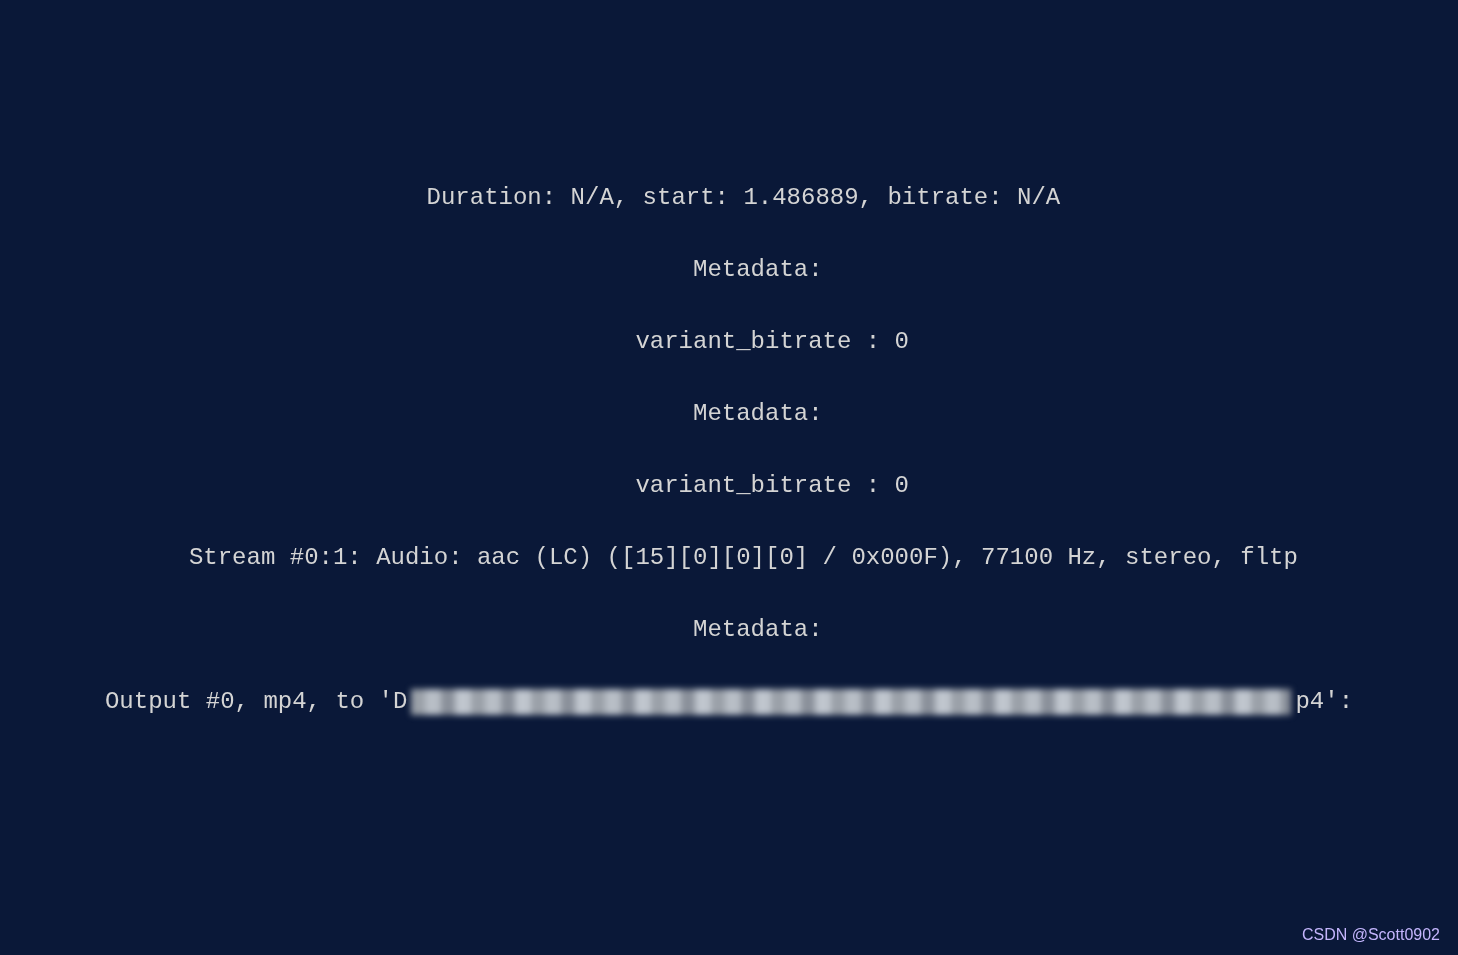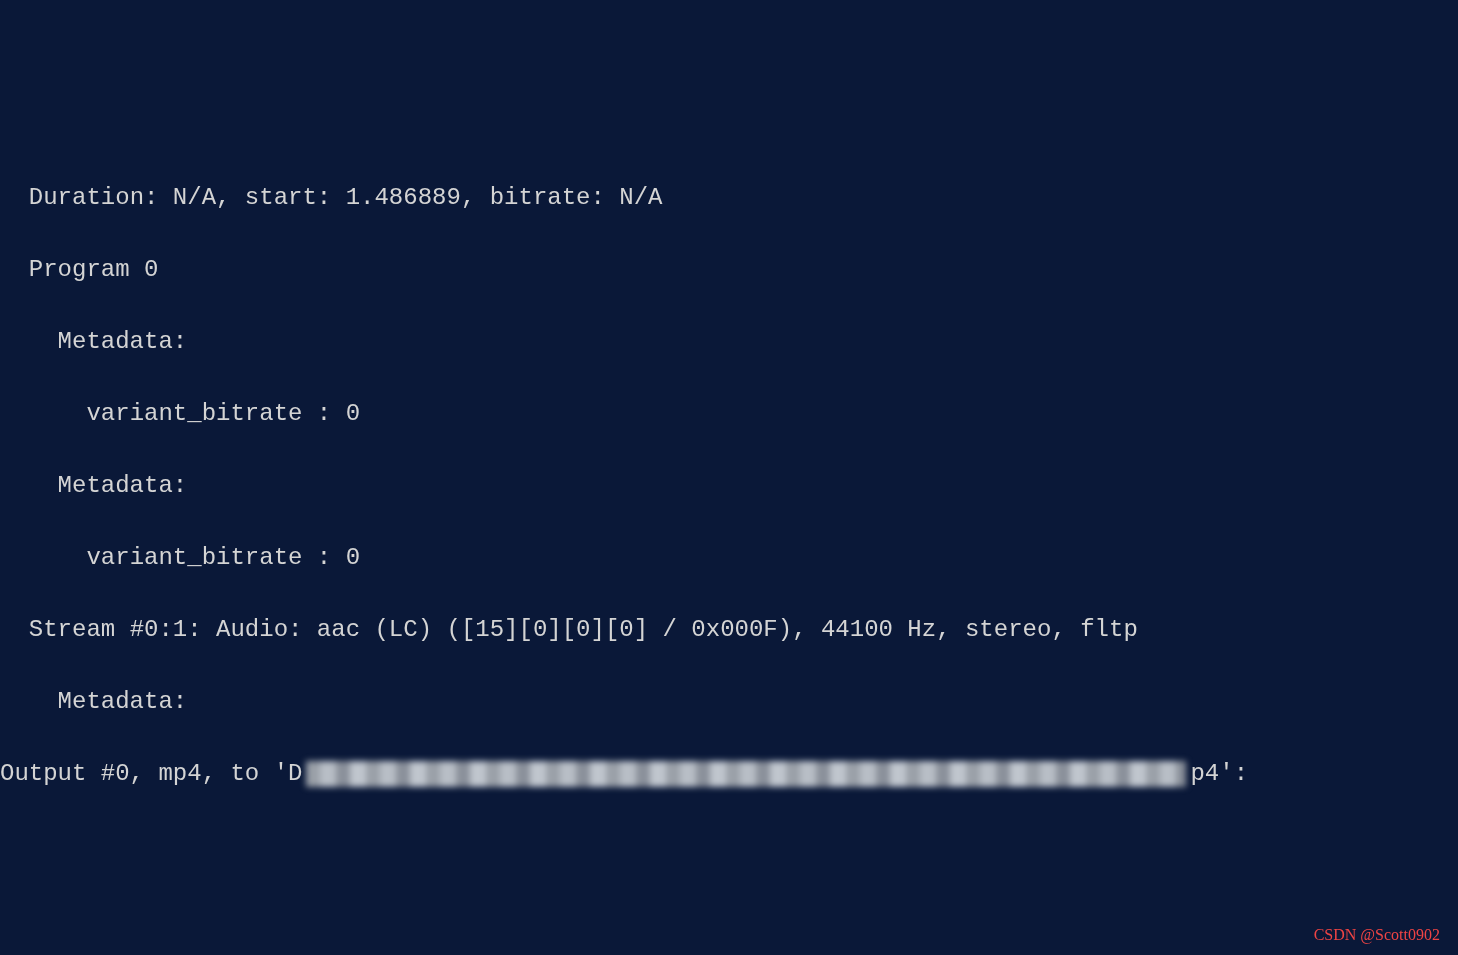--- a/index.html
+++ b/index.html
@@ -10,56 +10,55 @@
     font-size: 24px;
     line-height: 1.5;
     padding: 0;
     white-space: pre-wrap;
     word-break: break-all;
     overflow: hidden;
     width: 1458px;
     height: 955px;
     position: relative;
   }
-  .line { display: block; }
+  .line { display: block; text-align: center; }
   .redacted {
     display: inline-block;
     width: 880px;
     height: 26px;
     vertical-align: middle;
     background: repeating-linear-gradient(
       90deg,
       #9aa0a8 0 14px, #b8bec6 14px 30px, #8a909a 30px 44px, #c0c6ce 44px 60px
     );
     filter: blur(3px);
     margin: 0 4px;
   }
   .watermark {
     position: absolute;
     bottom: 8px;
     right: 18px;
-    color: #ef4444;
+    color: #c4b5fd;
     font-size: 16px;
-    font-family: Liberation Serif, serif;
+    font-family: Liberation Sans, sans-serif;
     text-align: right;
   }
 </style>
 </head>
 <body>
 
 
 
 <div>
 <span class="line">  Duration: N/A, start: 1.486889, bitrate: N/A</span>
-<span class="line">  Program 0</span>
 <span class="line">    Metadata:</span>
 <span class="line">      variant_bitrate : 0</span>
 <span class="line">    Metadata:</span>
 <span class="line">      variant_bitrate : 0</span>
-<span class="line">  Stream #0:1: Audio: aac (LC) ([15][0][0][0] / 0x000F), 44100 Hz, stereo, fltp</span>
+<span class="line">  Stream #0:1: Audio: aac (LC) ([15][0][0][0] / 0x000F), 77100 Hz, stereo, fltp</span>
 <span class="line">    Metadata:</span>
 <span class="line"><span>Output #0, mp4, to 'D</span><span class="redacted"></span><span>p4':</span></span>
 
 
 
 
 
 
 
 

